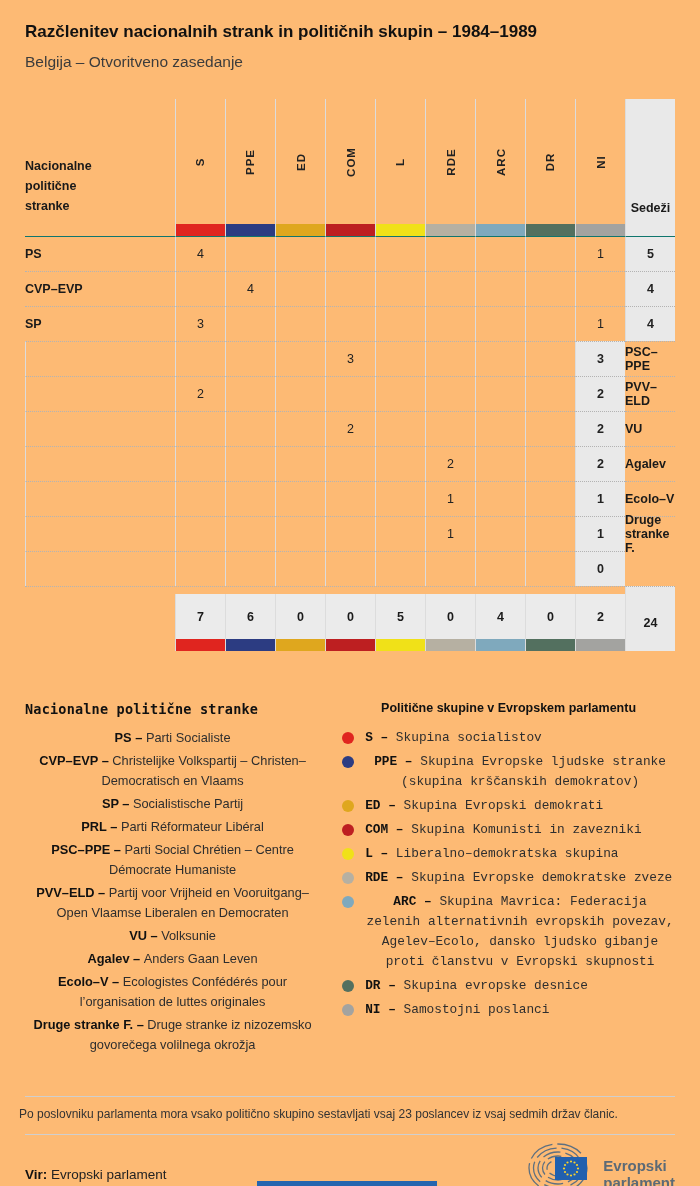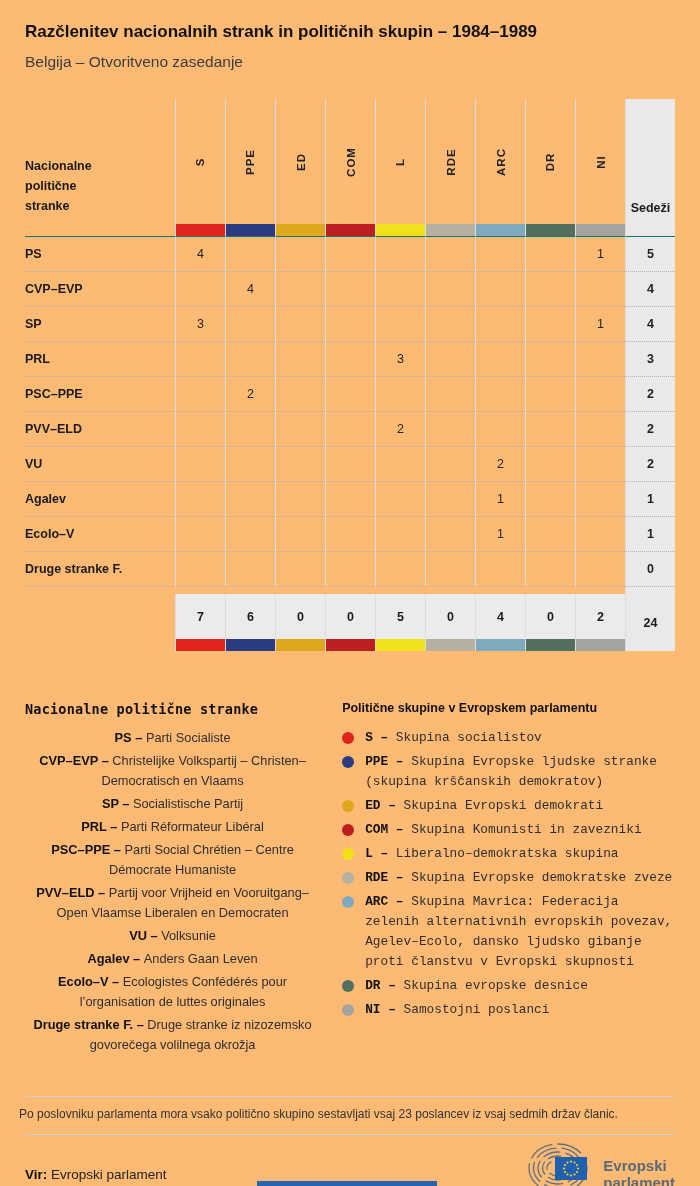--- a/index.html
+++ b/index.html
@@ -30,21 +30,21 @@
   .num.seat { font-weight:700; }
   .solid-top { border-top:1px solid #0f766e; }
   .dot-top { border-top:1px dotted #b3b3b3; }
   .gapL { grid-column:1 / span 10; height:8px; }
   .total { height:45px; background:#ebebeb; display:flex; align-items:center; justify-content:center; font-weight:700; font-size:12.5px; }
   .seats-total { grid-row:span 2; background:#e9e9e9; display:flex; align-items:center; justify-content:center; font-weight:700; font-size:12.5px; }
 
   
   .legends { display:flex; margin:50px 25px 0; }
   .leg-left { width:315px; padding-right:18px; }
-  .leg-right { width:335px; margin-left:4px; }
+  .leg-right { width:335px; margin-left:4px;text-align:center; }
   .leg-left h3 { font-family:"DejaVu Sans Mono", monospace; font-size:13.5px; font-weight:700; letter-spacing:0.2px; margin-bottom:11px; color:#111; }
   .leg-right h3 { font-size:12.5px; font-weight:700; margin-bottom:13px; color:#111; }
   .p-item { font-size:12.8px; line-height:20px; margin-bottom:3px; color:#2e2e2e;text-align:center; }
   .p-item b { color:#111; }
   .g-item { display:flex; align-items:flex-start; margin-bottom:4px;font-family:Liberation Mono, monospace; }
   .g-dot { flex:0 0 12px; width:12px; height:12px; border-radius:50%; margin:4px 11px 0 0; }
   .g-item p { font-size:12.8px; line-height:20px; color:#2e2e2e; }
   .g-item b { color:#111; }
 
   
@@ -137,21 +137,20 @@
       <div class="num vline dot-top">3</div>
       <div class="num vline dot-top"></div>
       <div class="num vline dot-top"></div>
       <div class="num vline dot-top"></div>
       <div class="num vline dot-top"></div>
       <div class="num vline dot-top"></div>
       <div class="num vline dot-top"></div>
       <div class="num vline dot-top"></div>
       <div class="num vline dot-top">1</div>
       <div class="num seat seatsbg vline dot-top">4</div>
-      <div class="lbl dot-top">PRL</div>
       <div class="num vline dot-top"></div>
       <div class="num vline dot-top"></div>
       <div class="num vline dot-top"></div>
       <div class="num vline dot-top"></div>
       <div class="num vline dot-top">3</div>
       <div class="num vline dot-top"></div>
       <div class="num vline dot-top"></div>
       <div class="num vline dot-top"></div>
       <div class="num vline dot-top"></div>
       <div class="num seat seatsbg vline dot-top">3</div>

